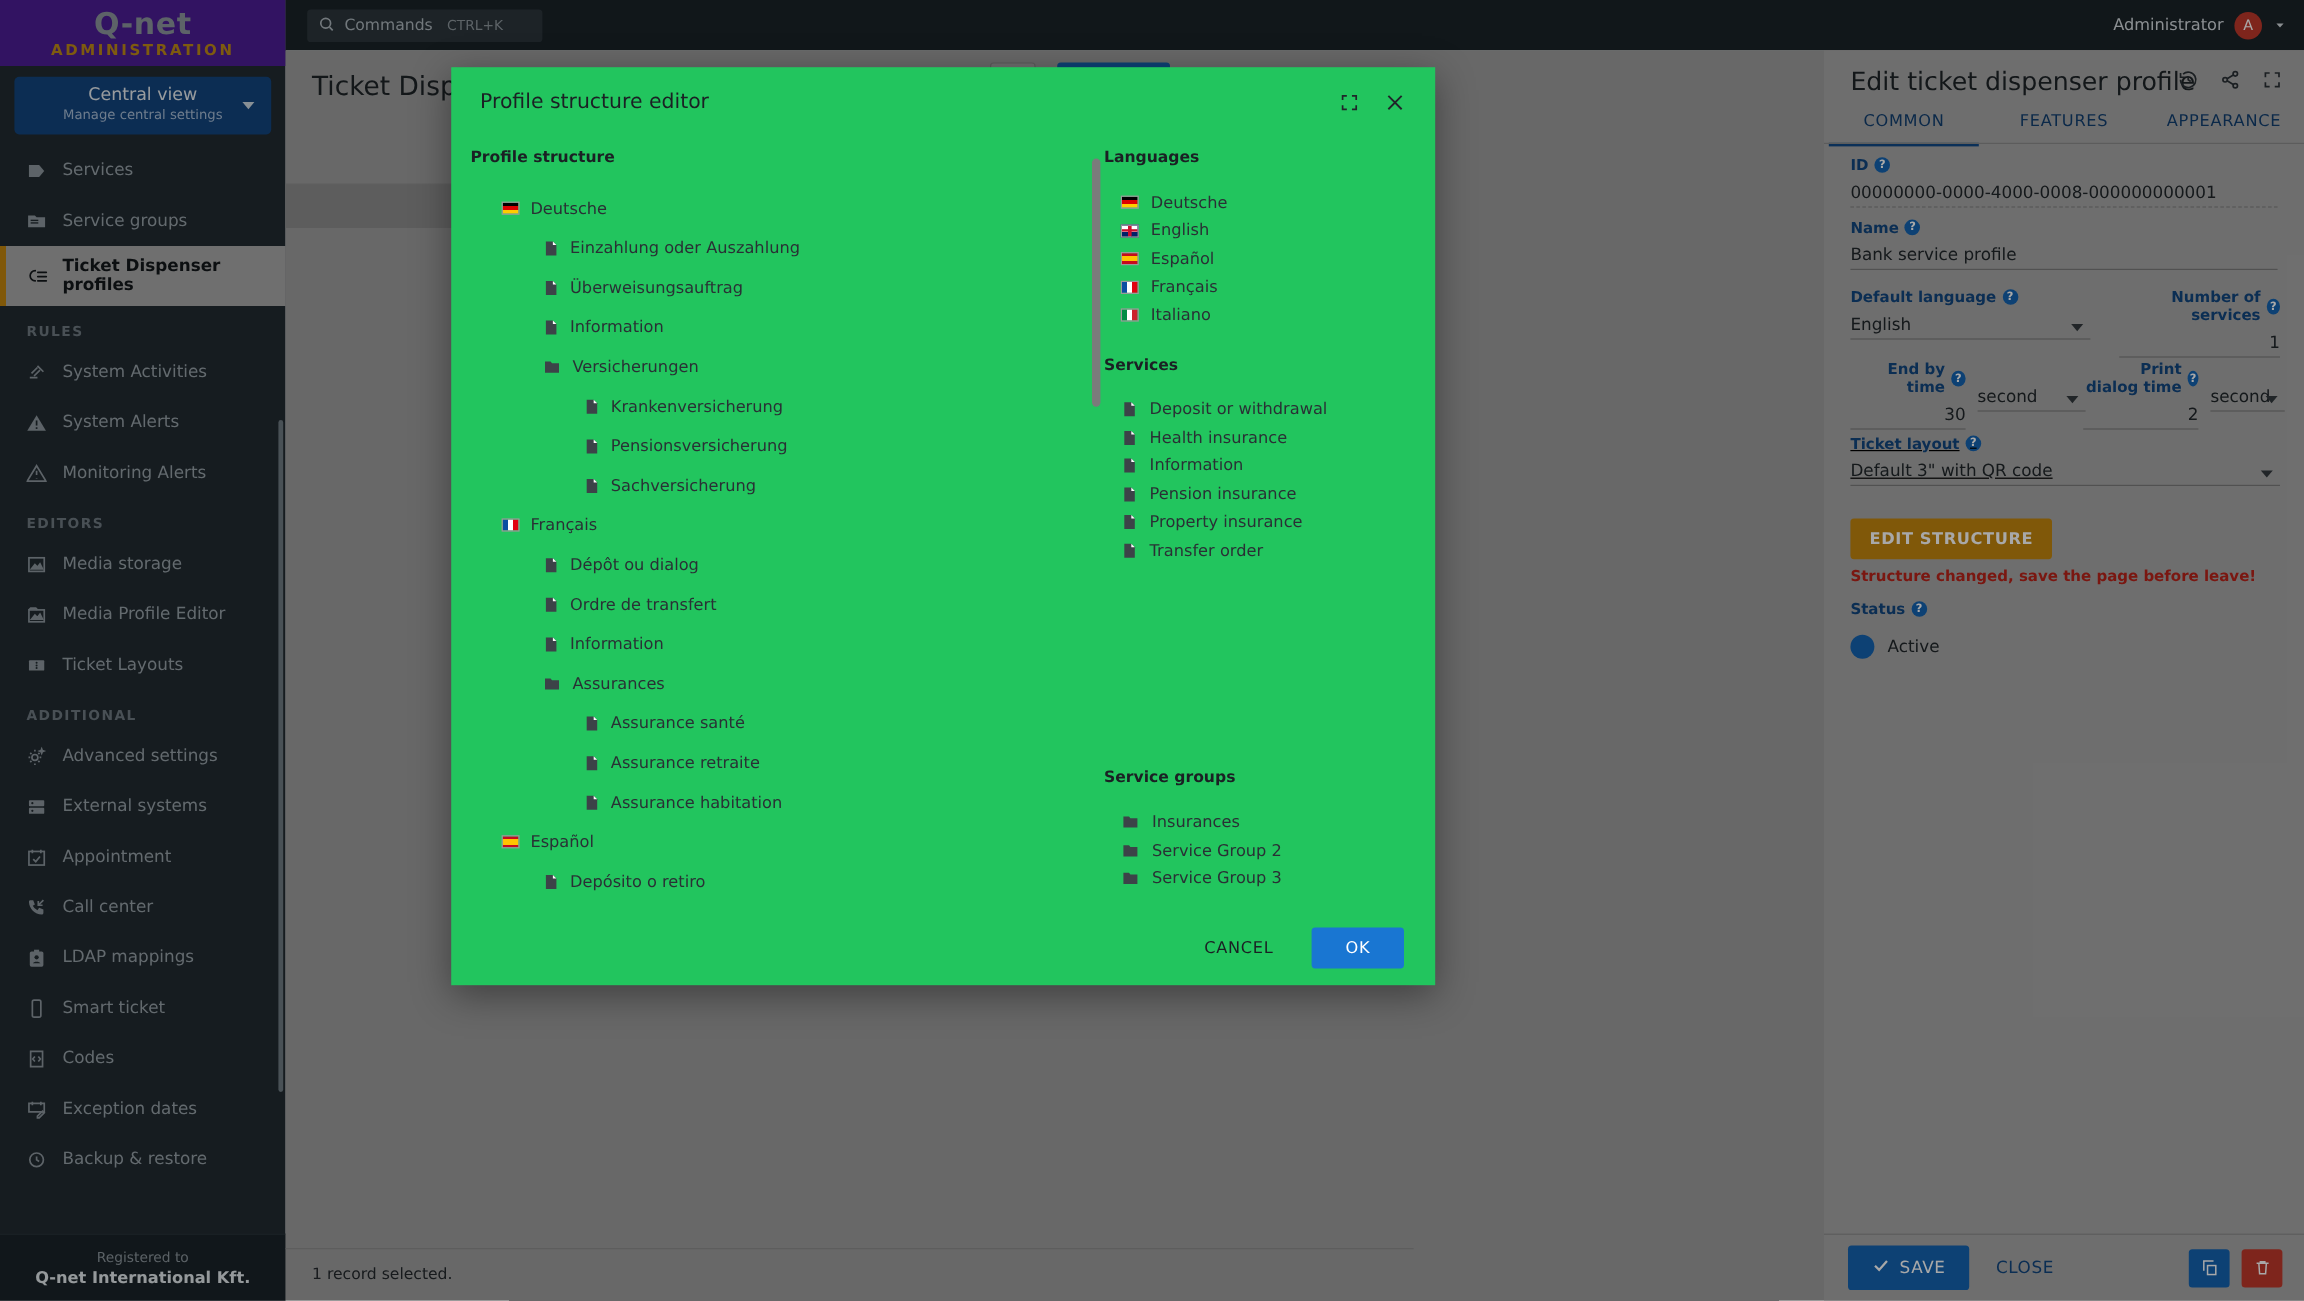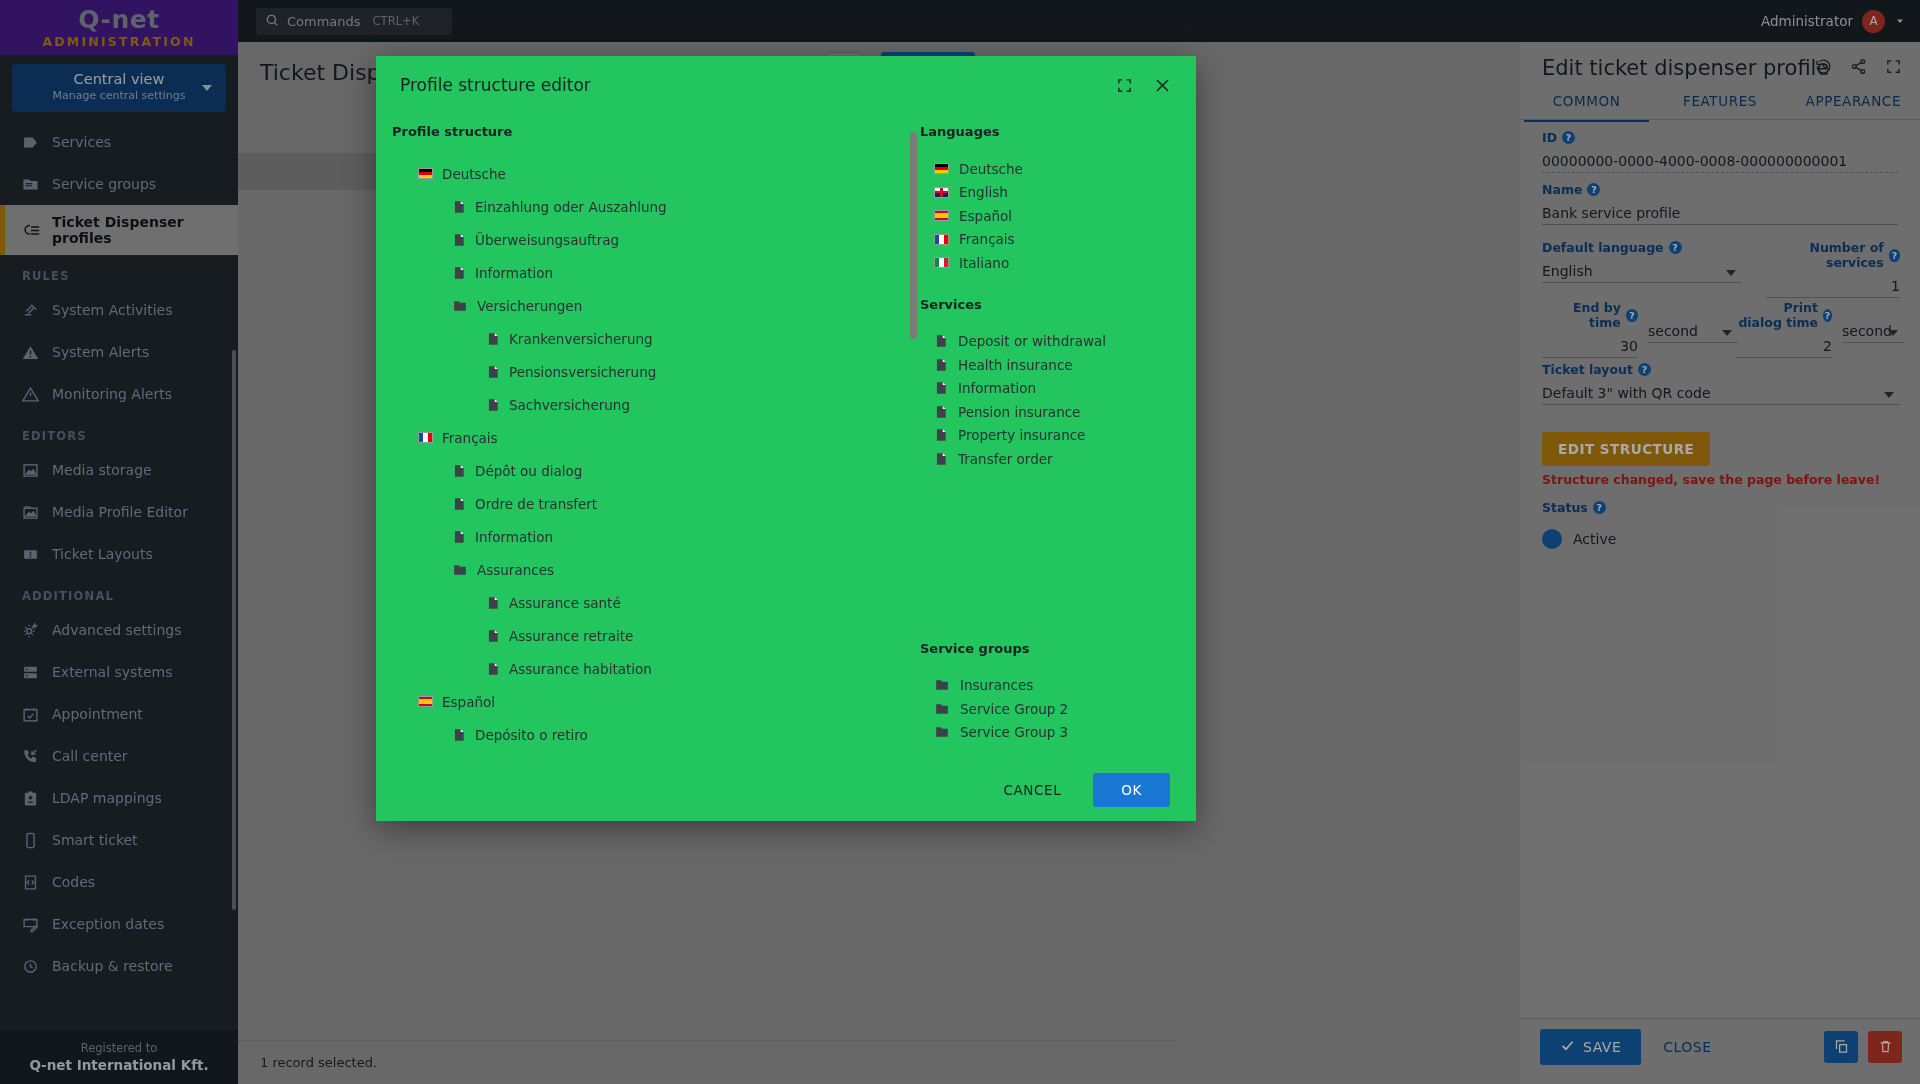--- a/index.html
+++ b/index.html
@@ -235,21 +235,21 @@
   .warn-text {
     position: absolute; left: 22px; top: 430px;
     font-size: 12.5px; color: #b9231a; font-weight: bold;
   }
   .status-fld { position: absolute; left: 22px; top: 458px; }
   .toggle {
     width: 20px; height: 20px; border-radius: 50%;
     background: #1463b0; margin-right: 11px;
   }
   .bottom-actions {
-    position: absolute; left: 0; right: 0; bottom: 10px;
+    position: absolute; left: 0; right: 0; bottom: 0;
     height: 56px; background: #a8a8a8;
     display: flex; align-items: center;
     border-top: 1px solid #8c8c8c;
   }
   .save-btn {
     margin-left: 20px; display: flex; align-items: center; gap: 8px;
     background: #1463b0; color: #fff; font-size: 14px;
     padding: 9px 20px; border-radius: 3px; cursor: pointer;
     letter-spacing: .5px;
   }
@@ -671,21 +671,21 @@
         </div>
       <div class="fld-value solid">2</div>
     </div>
     <div class="fld" style="left:322px; top:281px; width:62px;">
       <div class="fld-value solid" style="position:relative; margin-top:0;">
         <span>second</span>
         <span class="sel-caret"></span>
       </div>
     </div>
 
-    <div class="fld" style="top:320px; width:358px;">
+    <div class="fld" style="top:320px; width:358px;text-decoration:underline;">
       <div class="fld-label">
           <span>Ticket layout</span>
           <span class="qmark">?</span>
         </div>
       <div class="fld-value solid" style="position:relative;">
         <span>Default 3" with QR code</span>
         <span class="sel-caret"></span>
       </div>
     </div>
 

